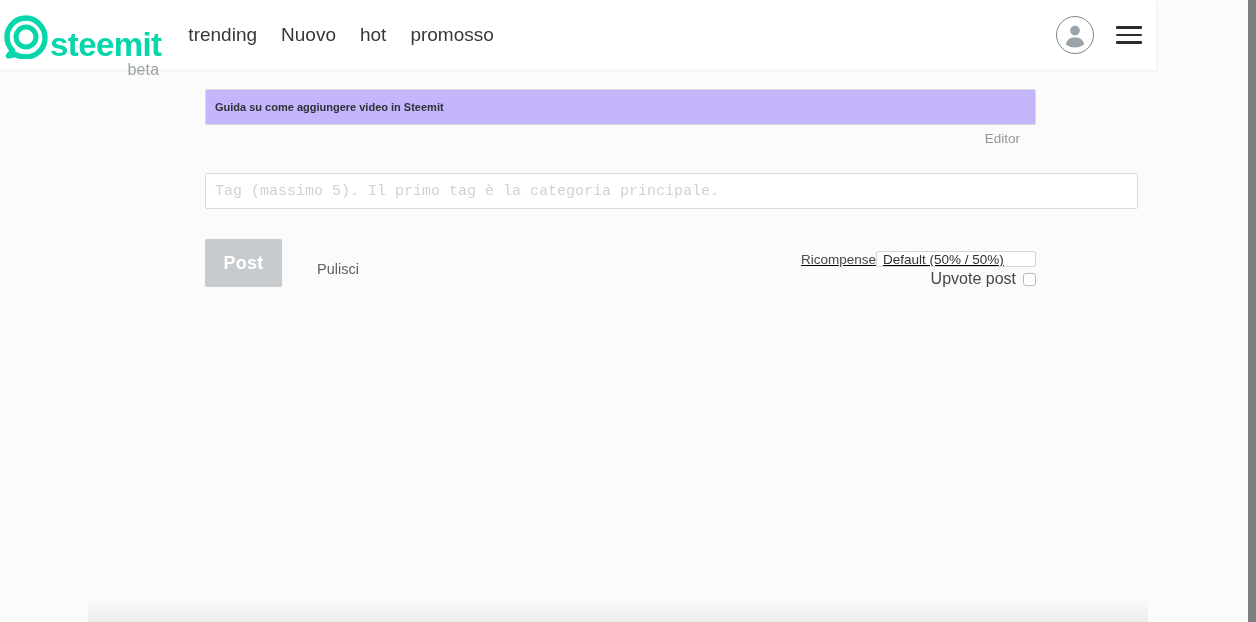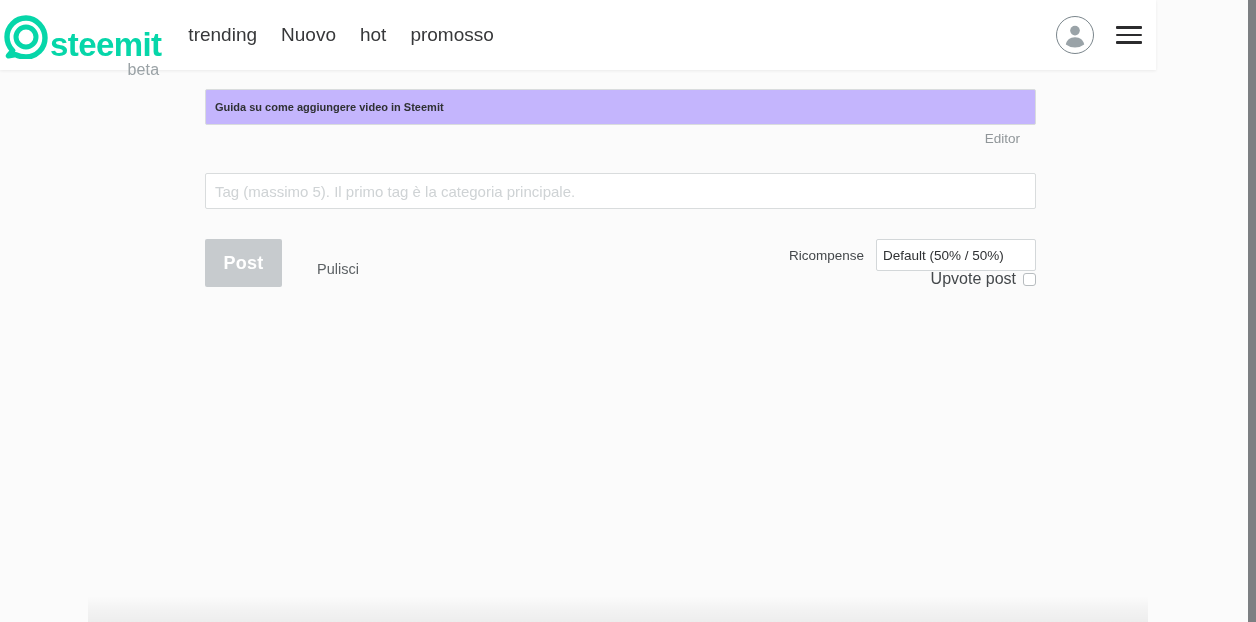--- a/index.html
+++ b/index.html
@@ -220,26 +220,26 @@
     line-height: 18px;
   }
   .dropzone-hint a {
     color: #14c4a2;
     text-decoration: none;
     cursor: pointer;
   }
 
   .tags-input {
     margin-top: 21px;
-    width: 831px;
+    width: 933px;
     height: 36px;
     border: 1px solid #d9dcdd;
     border-radius: 2px;
     background: #fff;
-    font-family: Liberation Sans, sans-serif;
+    font-family: Liberation Mono, monospace;
     font-size: 15px;
     color: #2f3133;
     padding: 0 9px;
     outline: none;
     display: block;
   }
   .tags-input::placeholder { color: #cfd3d5; }
 
   
   .actions {
@@ -268,33 +268,33 @@
     top: 22px;
     font-size: 14.5px;
     color: #5d6265;
     text-decoration: none;
     cursor: pointer;
   }
 
   .rewards-row {
     position: absolute;
     right: 0;
-    top: 0;
+    top: 12px;
     display: flex;
     align-items: center;
     justify-content: flex-end;
-    gap: 12px;
+    text-decoration: underline;
   }
   .rewards-label {
     font-size: 13.5px;
     color: #44484b;
   }
   .rewards-select {
     width: 160px;
-    height: 32px;
+    height: 16px;
     border: 1px solid #d3d7d9;
     border-radius: 2px;
     background: #fff;
     font-family: "Liberation Sans", sans-serif;
     font-size: 13.5px;
     color: #2f3133;
     padding: 0 6px;
     outline: none;
     appearance: none;
     -webkit-appearance: none;

